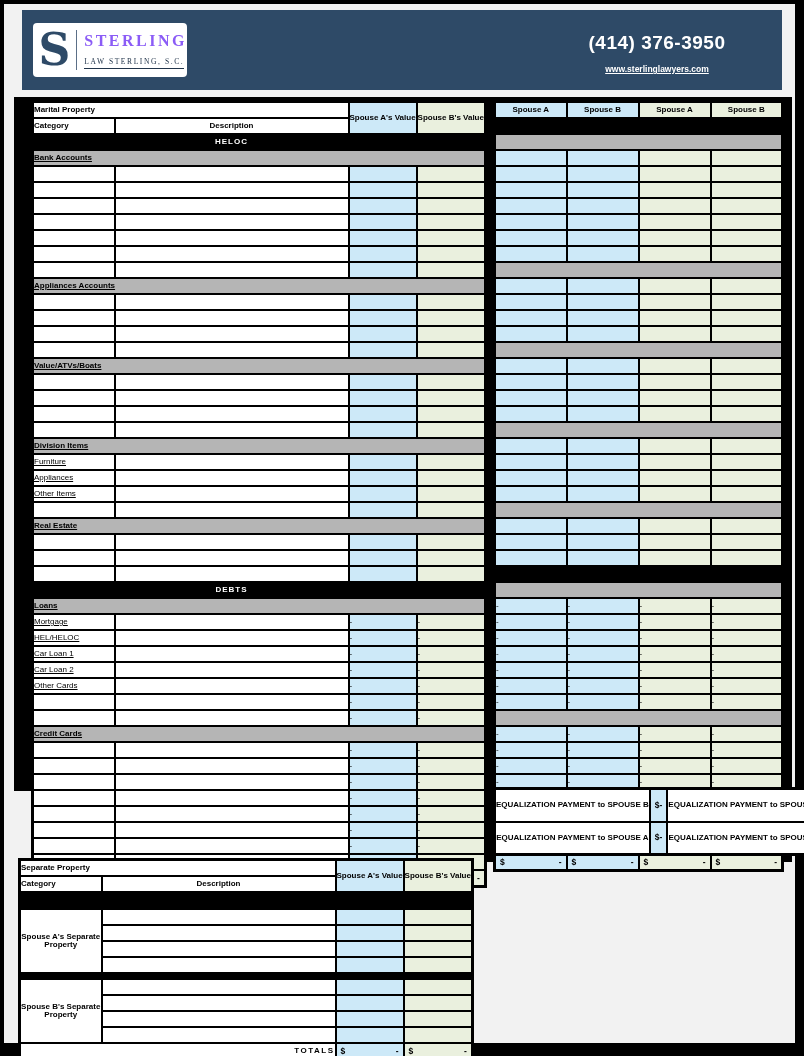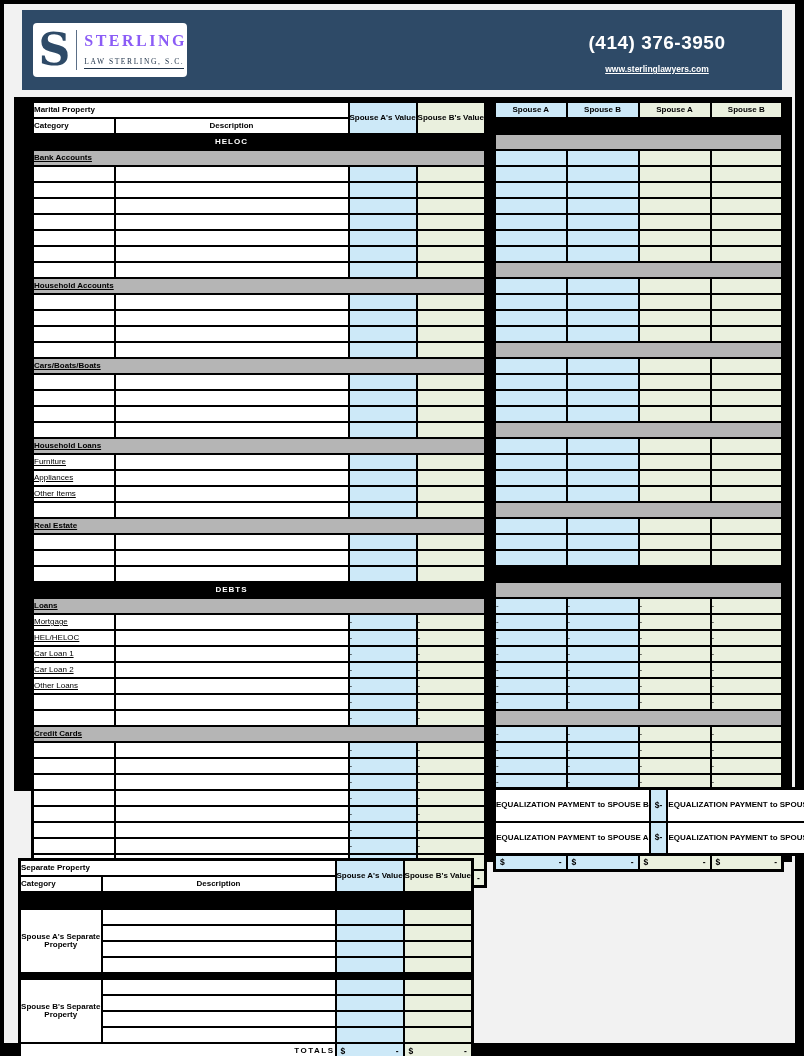--- a/index.html
+++ b/index.html
@@ -142,75 +142,75 @@
           <td class="blue dashcell"></td>
           <td class="green dashcell"></td>
         </tr>
         <tr style="height: 14px;">
           <td class="catlbl"></td>
           <td></td>
           <td class="blue dashcell"></td>
           <td class="green dashcell"></td>
         </tr>
         <tr style="height: 14px;">
-          <td class="grayband bandlbl" colspan="4">Household Accounts</td>
-        </tr>
-        <tr style="height: 14px;">
-          <td class="catlbl"></td>
-          <td></td>
-          <td class="blue dashcell"></td>
-          <td class="green dashcell"></td>
-        </tr>
-        <tr style="height: 14px;">
-          <td class="catlbl"></td>
-          <td></td>
-          <td class="blue dashcell"></td>
-          <td class="green dashcell"></td>
-        </tr>
-        <tr style="height: 14px;">
-          <td class="catlbl"></td>
-          <td></td>
-          <td class="blue dashcell"></td>
-          <td class="green dashcell"></td>
-        </tr>
-        <tr style="height: 14px;">
-          <td class="catlbl"></td>
-          <td></td>
-          <td class="blue dashcell"></td>
-          <td class="green dashcell"></td>
-        </tr>
-        <tr style="height: 14px;">
-          <td class="grayband bandlbl" colspan="4">Cars/Boats/Boats</td>
-        </tr>
-        <tr style="height: 14px;">
-          <td class="catlbl"></td>
-          <td></td>
-          <td class="blue dashcell"></td>
-          <td class="green dashcell"></td>
-        </tr>
-        <tr style="height: 14px;">
-          <td class="catlbl"></td>
-          <td></td>
-          <td class="blue dashcell"></td>
-          <td class="green dashcell"></td>
-        </tr>
-        <tr style="height: 14px;">
-          <td class="catlbl"></td>
-          <td></td>
-          <td class="blue dashcell"></td>
-          <td class="green dashcell"></td>
-        </tr>
-        <tr style="height: 14px;">
-          <td class="catlbl"></td>
-          <td></td>
-          <td class="blue dashcell"></td>
-          <td class="green dashcell"></td>
-        </tr>
-        <tr style="height: 14px;">
-          <td class="grayband bandlbl" colspan="4">Household Loans</td>
+          <td class="grayband bandlbl" colspan="4">Appliances Accounts</td>
+        </tr>
+        <tr style="height: 14px;">
+          <td class="catlbl"></td>
+          <td></td>
+          <td class="blue dashcell"></td>
+          <td class="green dashcell"></td>
+        </tr>
+        <tr style="height: 14px;">
+          <td class="catlbl"></td>
+          <td></td>
+          <td class="blue dashcell"></td>
+          <td class="green dashcell"></td>
+        </tr>
+        <tr style="height: 14px;">
+          <td class="catlbl"></td>
+          <td></td>
+          <td class="blue dashcell"></td>
+          <td class="green dashcell"></td>
+        </tr>
+        <tr style="height: 14px;">
+          <td class="catlbl"></td>
+          <td></td>
+          <td class="blue dashcell"></td>
+          <td class="green dashcell"></td>
+        </tr>
+        <tr style="height: 14px;">
+          <td class="grayband bandlbl" colspan="4">Value/ATVs/Boats</td>
+        </tr>
+        <tr style="height: 14px;">
+          <td class="catlbl"></td>
+          <td></td>
+          <td class="blue dashcell"></td>
+          <td class="green dashcell"></td>
+        </tr>
+        <tr style="height: 14px;">
+          <td class="catlbl"></td>
+          <td></td>
+          <td class="blue dashcell"></td>
+          <td class="green dashcell"></td>
+        </tr>
+        <tr style="height: 14px;">
+          <td class="catlbl"></td>
+          <td></td>
+          <td class="blue dashcell"></td>
+          <td class="green dashcell"></td>
+        </tr>
+        <tr style="height: 14px;">
+          <td class="catlbl"></td>
+          <td></td>
+          <td class="blue dashcell"></td>
+          <td class="green dashcell"></td>
+        </tr>
+        <tr style="height: 14px;">
+          <td class="grayband bandlbl" colspan="4">Division Items</td>
         </tr>
         <tr style="height: 14px; margin-left: 39px;">
           <td class="catlbl">Furniture</td>
           <td></td>
           <td class="blue dashcell"></td>
           <td class="green dashcell"></td>
         </tr>
         <tr style="height: 14px;">
           <td class="catlbl">Appliances</td>
           <td></td>
@@ -277,21 +277,21 @@
           <td class="blue dashcell">-</td>
           <td class="green dashcell">-</td>
         </tr>
         <tr style="height: 14px;">
           <td class="catlbl">Car Loan 2</td>
           <td></td>
           <td class="blue dashcell">-</td>
           <td class="green dashcell">-</td>
         </tr>
         <tr style="height: 14px;">
-          <td class="catlbl">Other Loans</td>
+          <td class="catlbl">Other Cards</td>
           <td></td>
           <td class="blue dashcell">-</td>
           <td class="green dashcell">-</td>
         </tr>
         <tr style="height: 14px;">
           <td class="catlbl"></td>
           <td></td>
           <td class="blue dashcell">-</td>
           <td class="green dashcell">-</td>
         </tr>

